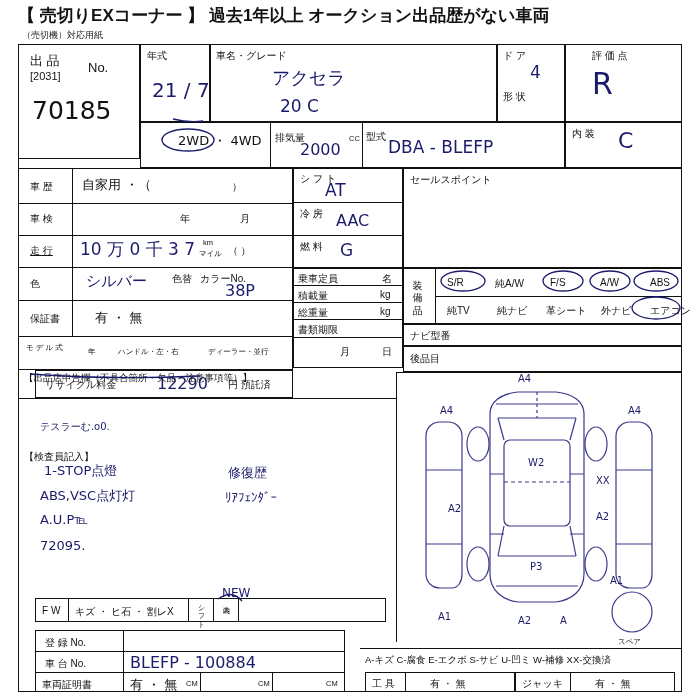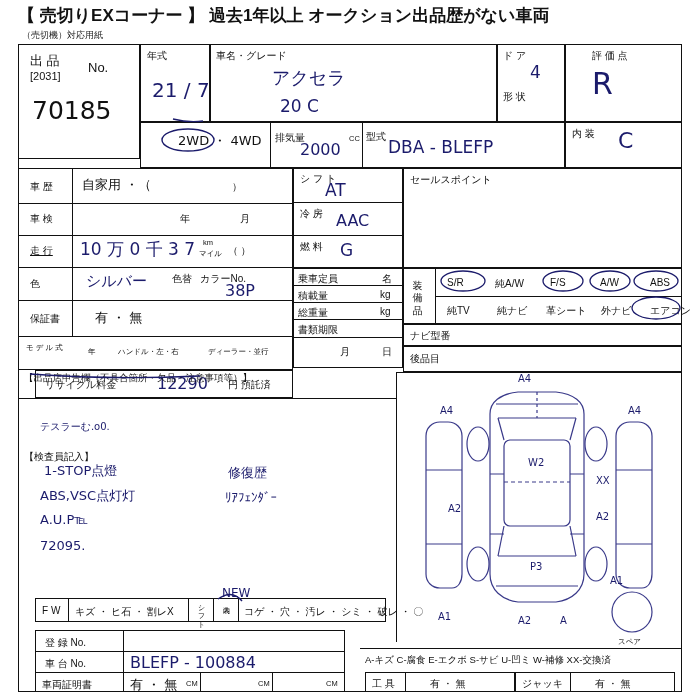--- a/index.html
+++ b/index.html
@@ -194,21 +194,20 @@
 
   <div class="box" style="left:35px;top:598px;width:351px;height:24px;"></div>
   <div class="vline" style="left:68px;top:598px;height:24px;"></div>
   <div class="vline" style="left:188px;top:598px;height:24px;"></div>
   <div class="vline" style="left:213px;top:598px;height:24px;"></div>
   <div class="vline" style="left:238px;top:598px;height:24px;"></div>
   <div class="lbl" style="left:42px;top:605px;">F W</div>
   <div class="lbl" style="left:75px;top:605px;">キズ ・ ヒ石 ・ 割レX</div>
   <div class="lbl xs rot" style="left:196px;top:600px;font-size:7px;">シフト</div>
   <div class="lbl xs rot" style="left:221px;top:601px;font-size:7px;">内装</div>
-  <div class="lbl" style="left:244px;top:605px;">コゲ ・ 穴 ・ 汚レ ・ シミ ・ 破レ ・ 〇</div>
 
   <div class="box" style="left:35px;top:630px;width:310px;height:62px;"></div>
   <div class="hline" style="left:35px;top:651px;width:310px;"></div>
   <div class="hline" style="left:35px;top:672px;width:310px;"></div>
   <div class="vline" style="left:123px;top:630px;height:62px;"></div>
   <div class="lbl" style="left:45px;top:636px;">登 録 No.</div>
   <div class="lbl" style="left:45px;top:657px;">車 台 No.</div>
   <div class="hw" style="left:130px;top:653px;font-size:16px;">BLEFP - 100884</div>
   <div class="lbl" style="left:42px;top:678px;">車両証明書</div>
   <div class="hw" style="left:130px;top:676px;font-size:13px;color:#111;">有 ・ 無</div>

